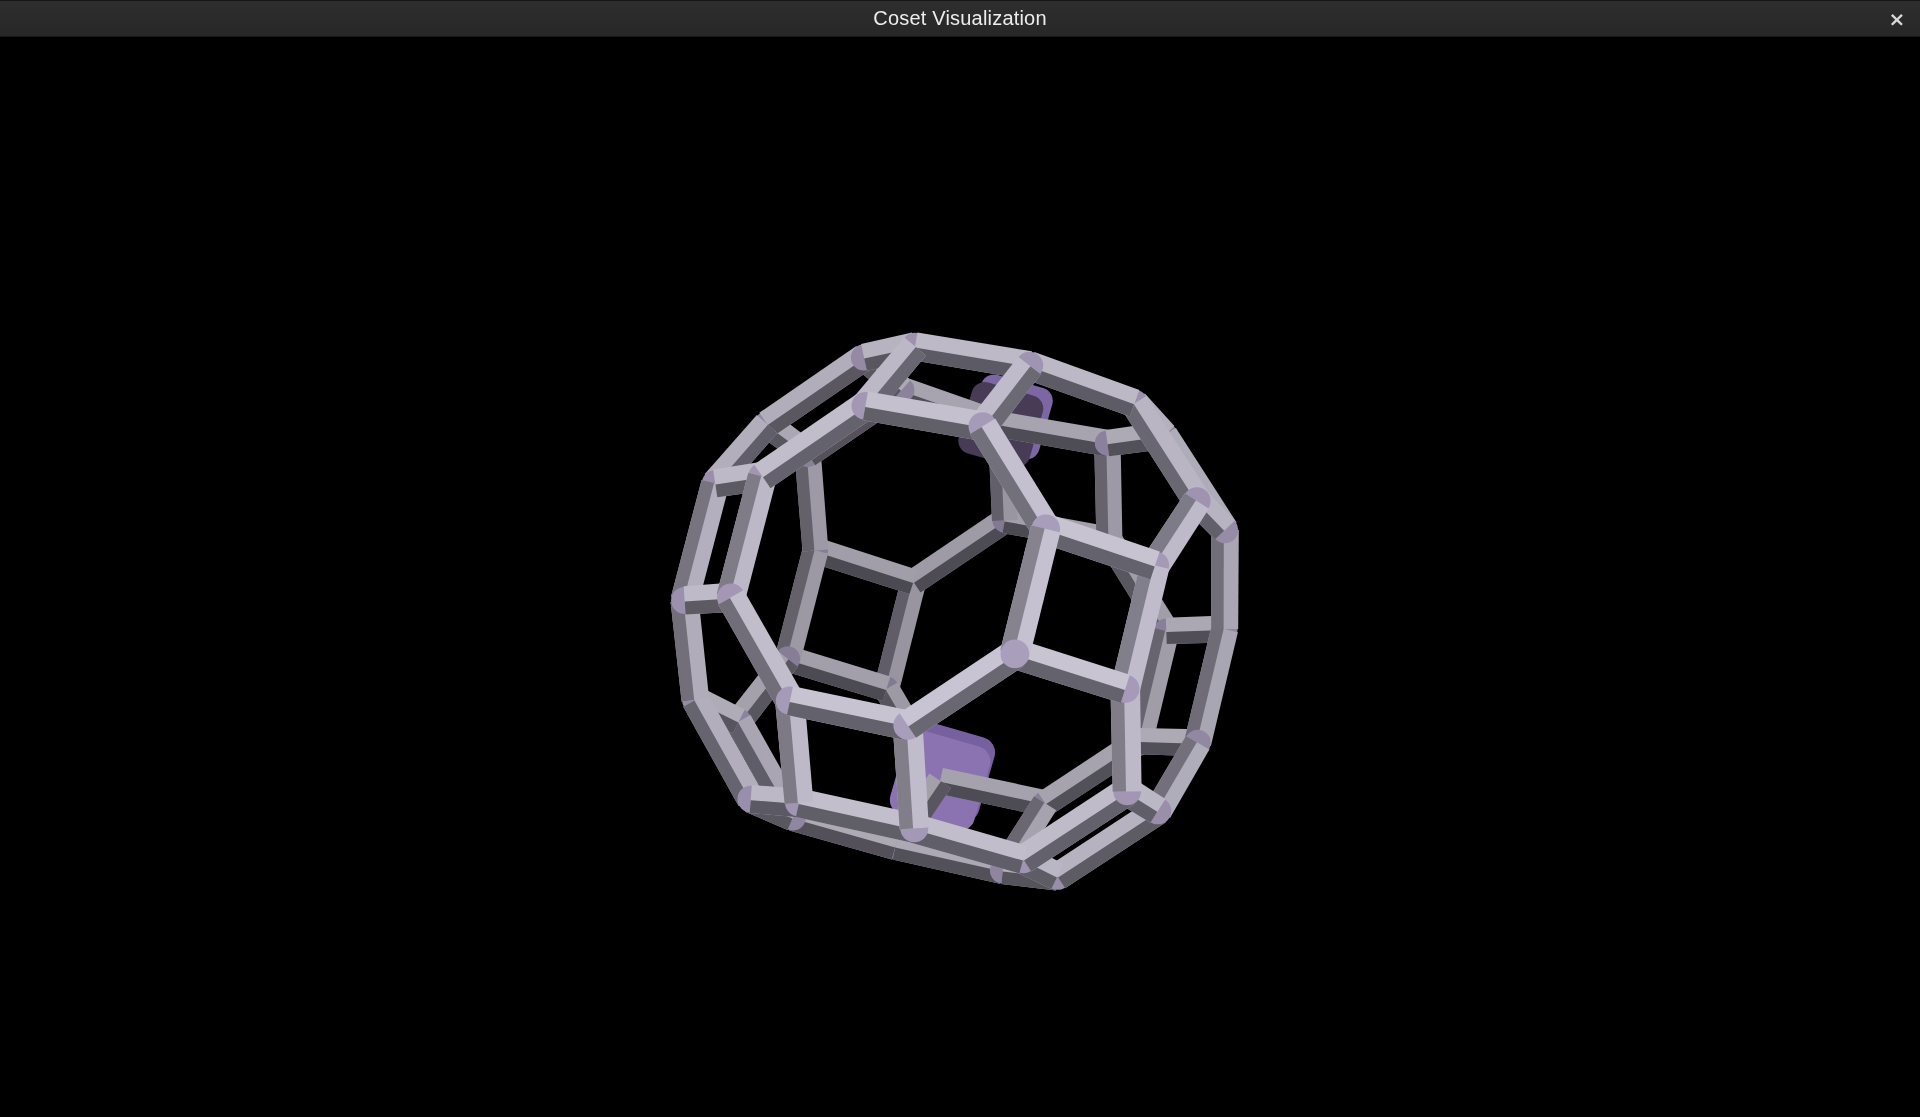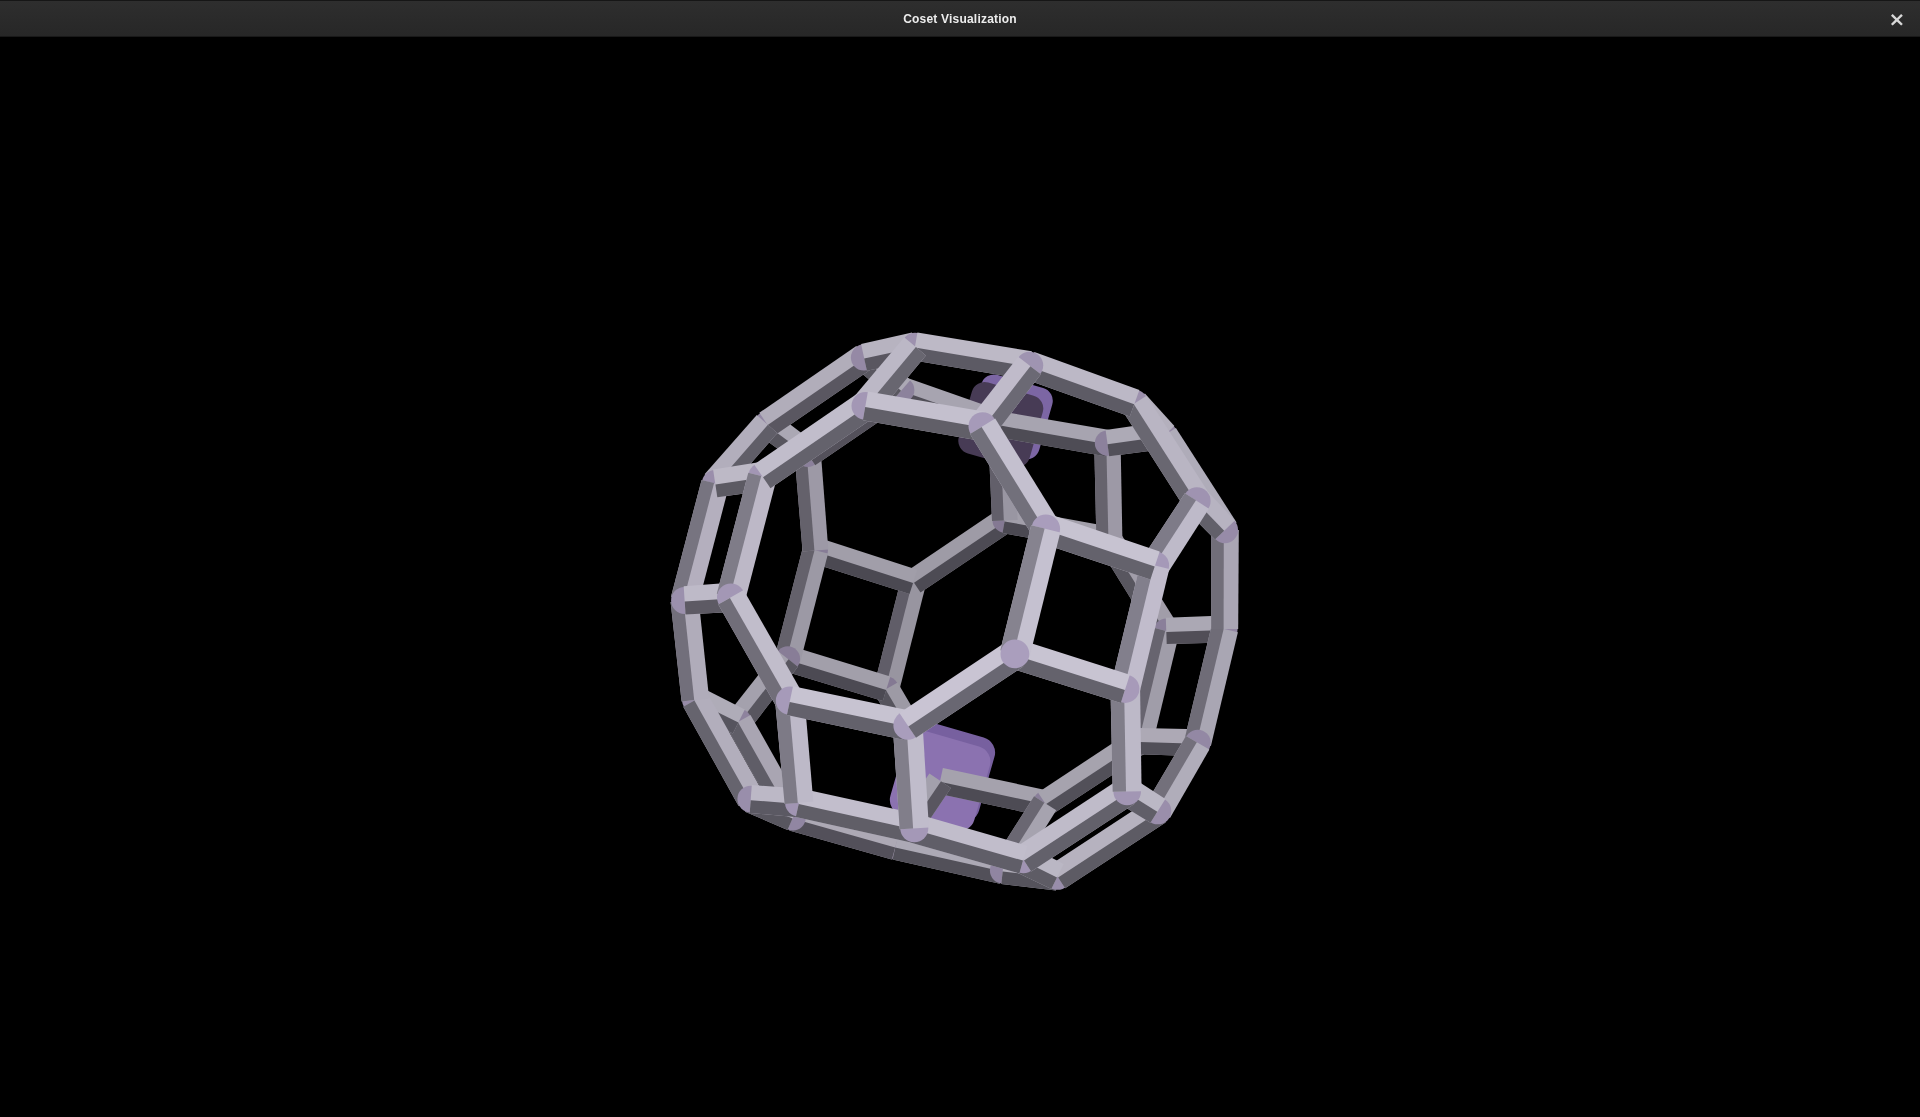--- a/index.html
+++ b/index.html
@@ -12,21 +12,21 @@
   .window { position: absolute; inset: 0; }
   .titlebar {
     position: absolute; top: 0; left: 0;
     width: 100%; height: 37px;
     box-sizing: border-box;
     border-top: 1px solid #161616;
     border-bottom: 1px solid #191919;
     display: flex; align-items: center; justify-content: center;
   }
   .title {
-    font-size: 12px; font-weight: 700; letter-spacing: .2px;
+    font-size: 20px; font-weight: 400; letter-spacing: .2px;
     user-select: none;
   }
   .close-btn {
     position: absolute; right: 9px; top: 50%;
     transform: translateY(-50%);
     width: 28px; height: 28px; line-height: 26px;
     background: transparent; border: none; padding: 0;
     font-family: "DejaVu Sans", sans-serif;
     font-size: 20px; font-weight: 700; text-align: center;
     cursor: pointer;

